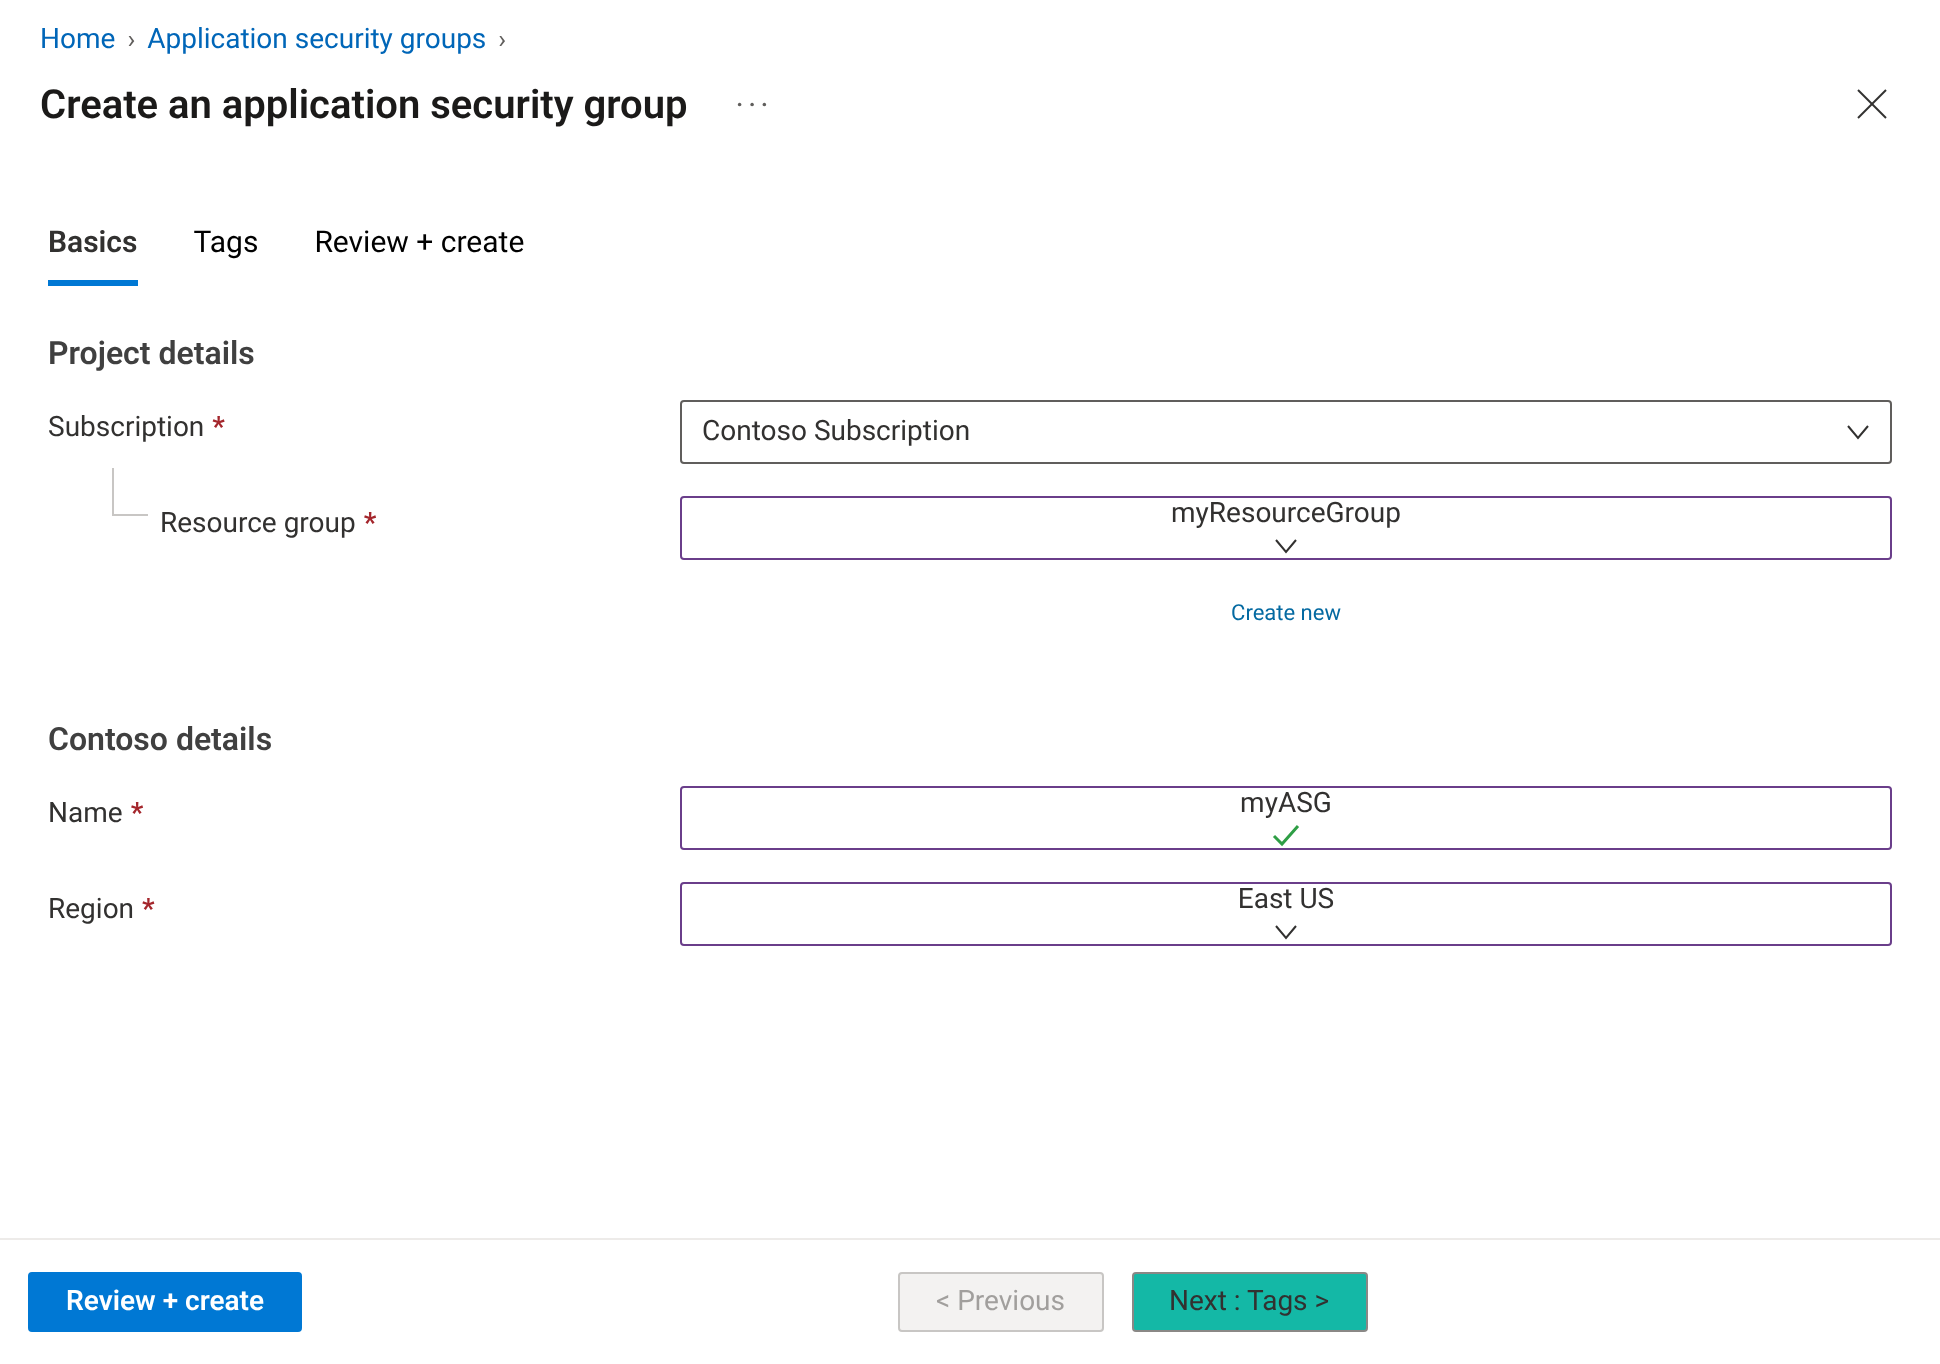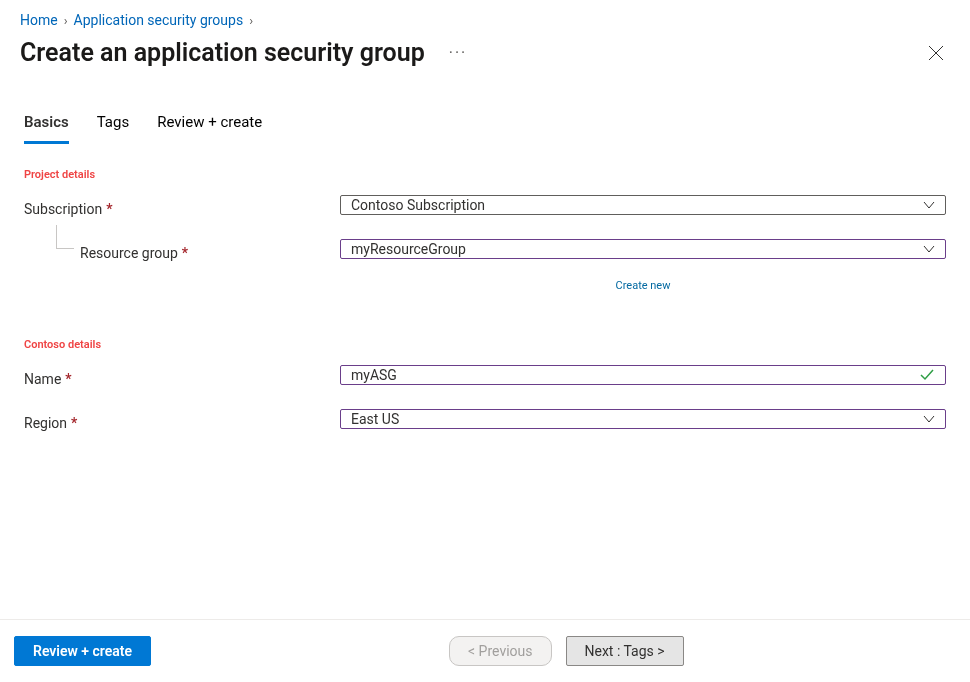--- a/index.html
+++ b/index.html
@@ -26,21 +26,21 @@
     .breadcrumb a { color: #0066b8; }
     .breadcrumb .sep { color: #605e5c; font-size: 13px; }
 
     
     .page-header {
       display: flex;
       align-items: center;
       padding: 4px 20px 20px 20px;
     }
     .page-title {
-      font-size: 25px;
+      font-size: 20px;
       font-weight: 600;
       color: #1b1a19;
     }
     .ellipsis-btn {
       margin-left: 18px;
       color: #605e5c;
       letter-spacing: 2px;
       font-size: 16px;
       cursor: pointer;
       padding: 2px 6px;
@@ -72,24 +72,24 @@
       color: #323130;
       font-weight: 600;
       border-bottom-color: #0078d4;
     }
 
     
     .content {
       padding: 18px 24px 0 24px;
     }
     .section-title {
-      font-size: 11px;
+      font-size: 16px;
       font-weight: 600;
       margin: 6px 0 14px 0;
-      color: #ef4444;
+      color: #404040;
     }
     .form-row {
       display: flex;
       align-items: flex-start;
       margin-bottom: 16px;
     }
     .form-row.nested {
       margin-top: 10px;
       text-align: center;
     }
@@ -121,34 +121,35 @@
       color: #a4262c;
       margin-left: 4px;
       font-weight: 600;
     }
     .form-control-col {
       flex: 1;
       max-width: 612px;
     }
     .select-box, .text-input {
       width: 100%;
-      height: 20px;
+      height: 32px;
       border: 1px solid #605e5c;
       border-radius: 2px;
       padding: 0 10px;
       font-size: 14px;
       background: #fff;
       display: flex;
       align-items: center;
       justify-content: space-between;
       cursor: pointer;
     }
     .text-input { cursor: text; }
     .select-box.highlighted, .text-input.highlighted {
       border-color: #6a3e8a;
+      flex-direction: column;
     }
     .select-box .value, .text-input .value {
       color: #323130;
     }
     .chevron-down { width: 12px; height: 12px; color: #323130; flex-shrink: 0; }
     .check-icon { width: 16px; height: 16px; color: #2e9e45; flex-shrink: 0; }
     .below-link {
       display: inline-block;
       margin-top: 20px;
       font-size: 11px;
@@ -180,30 +181,29 @@
       border: 1px solid transparent;
       font-family: inherit;
     }
     .btn-primary {
       background: #0078d4;
       color: #fff;
       font-weight: 600;
       border-color: #0078d4;
     }
     .btn-secondary {
-      background: #e5e5e5;
+      background: #14b8a6;
       border-color: #8a8886;
       color: #323130;
     }
     .btn-secondary[disabled]{
       color: #a19f9d;
       border-color: #c8c6c4;
       cursor: default;
       background: #f3f2f1;
-      border-radius: 10px;
     }
     .footer-spacer { width: 298px; flex: 0 0 auto; display: flex; }
     .footer-gap { width: 14px; }
     .footer-link {
       margin-left: 36px;
       color: #0066b8;
       cursor: pointer;
     }
   </style>
 </head>

